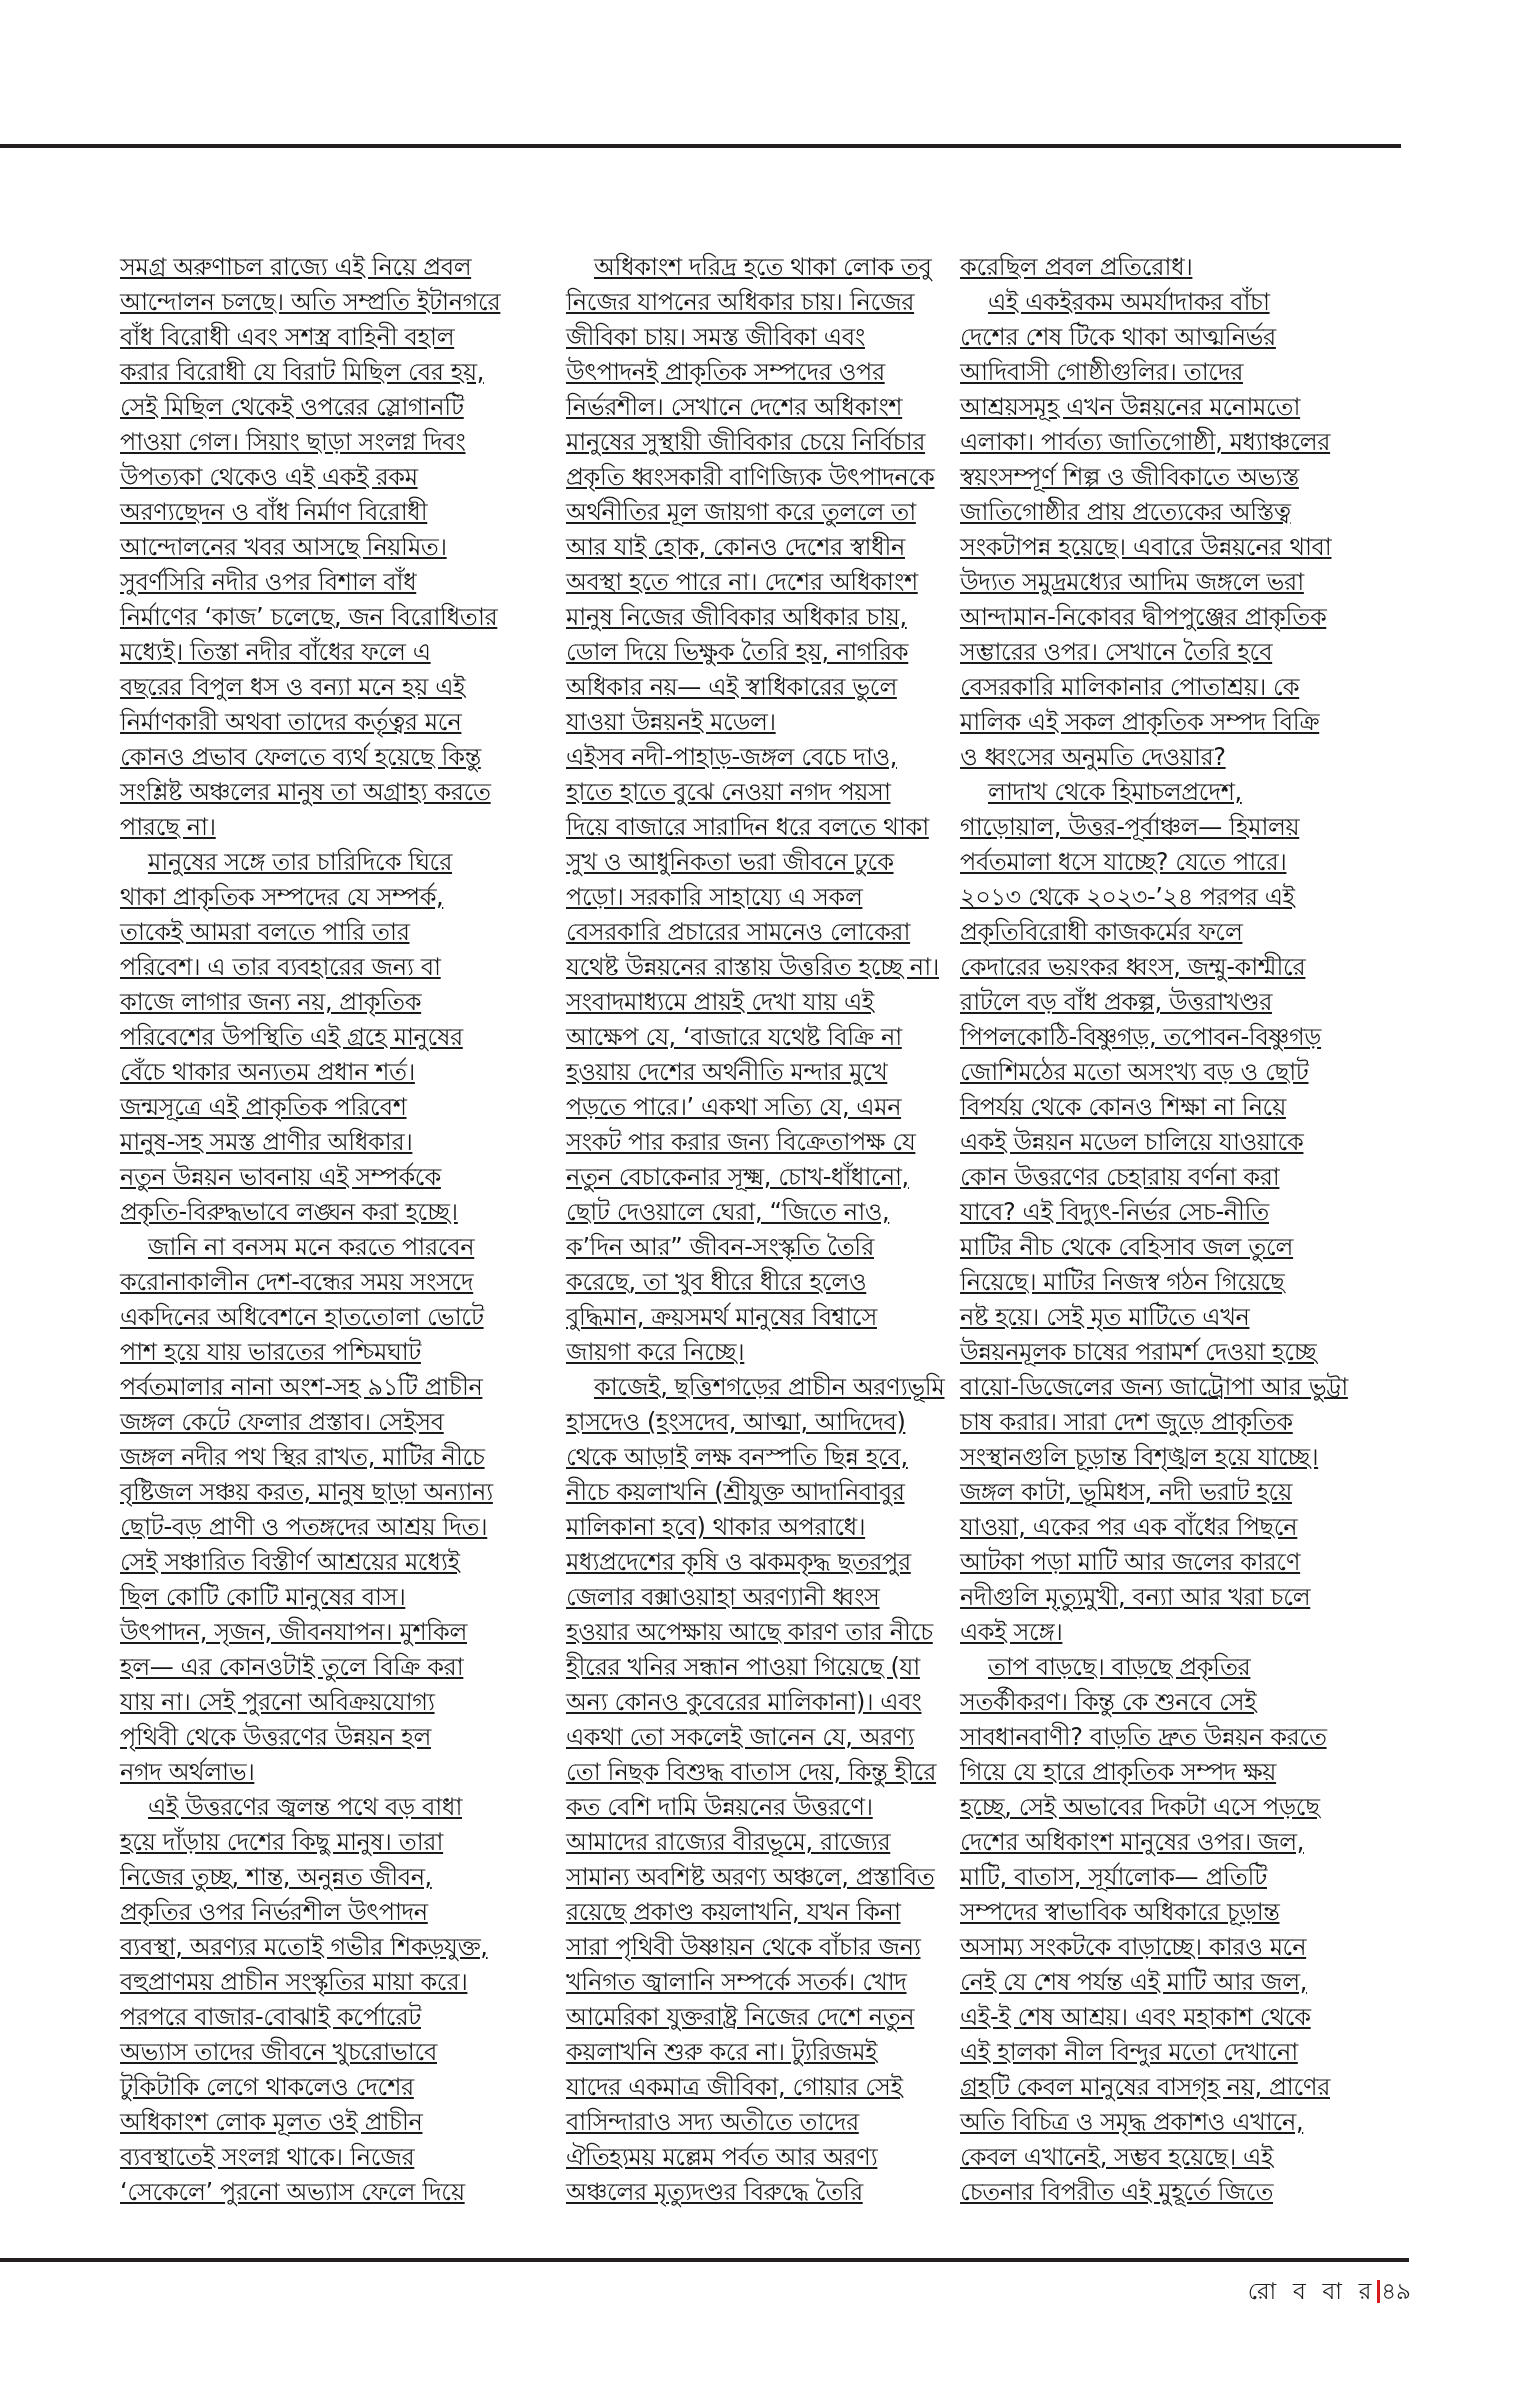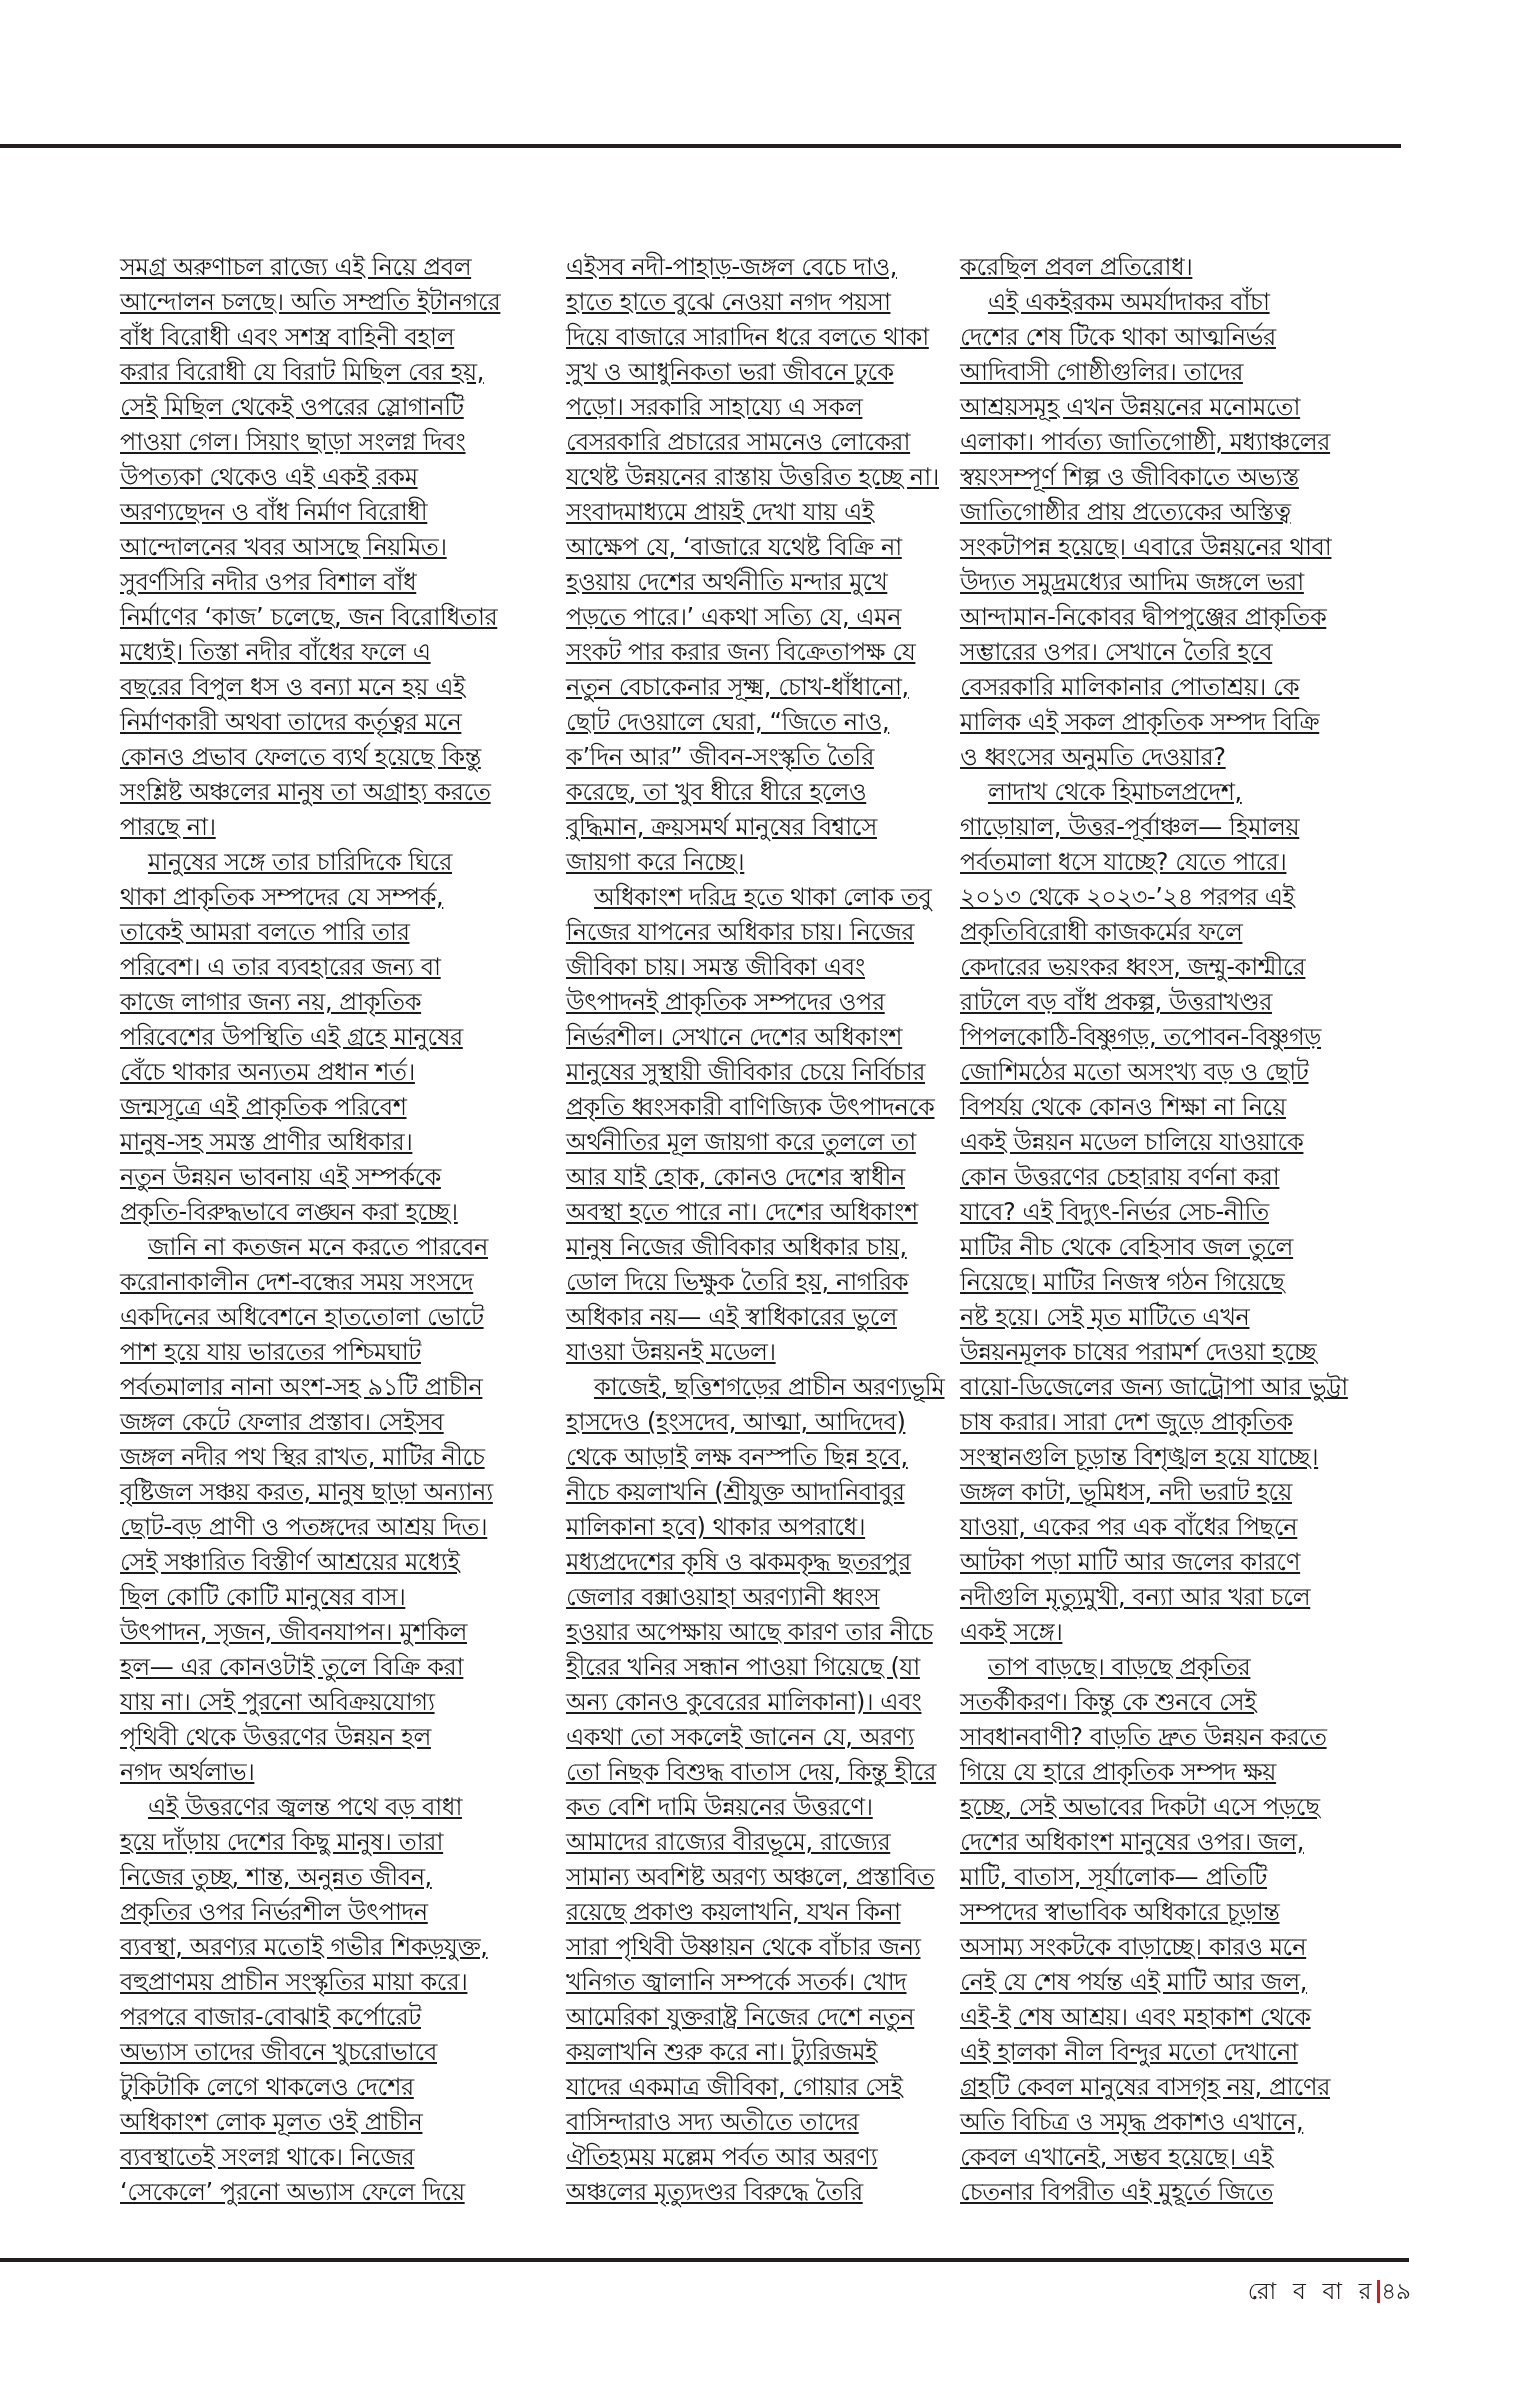--- a/index.html
+++ b/index.html
@@ -53,21 +53,21 @@
       <span class="line">পরিবেশ। এ তার ব্যবহারের জন্য বা</span>
       <span class="line">কাজে লাগার জন্য নয়, প্রাকৃতিক</span>
       <span class="line">পরিবেশের উপস্থিতি এই গ্রহে মানুষের</span>
       <span class="line">বেঁচে থাকার অন্যতম প্রধান শর্ত।</span>
       <span class="line">জন্মসূত্রে এই প্রাকৃতিক পরিবেশ</span>
       <span class="line">মানুষ-সহ সমস্ত প্রাণীর অধিকার।</span>
       <span class="line">নতুন উন্নয়ন ভাবনায় এই সম্পর্ককে</span>
       <span class="line">প্রকৃতি-বিরুদ্ধভাবে লঙ্ঘন করা হচ্ছে।</span>
     </p>
     <p class="para indent">
-      <span class="line">জানি না কতজন মনে করতে পারবেন</span>
+      <span class="line">জানি না বনসম মনে করতে পারবেন</span>
       <span class="line">করোনাকালীন দেশ-বন্ধের সময় সংসদে</span>
       <span class="line">একদিনের অধিবেশনে হাততোলা ভোটে</span>
       <span class="line">পাশ হয়ে যায় ভারতের পশ্চিমঘাট</span>
       <span class="line">পর্বতমালার নানা অংশ-সহ ৯১টি প্রাচীন</span>
       <span class="line">জঙ্গল কেটে ফেলার প্রস্তাব। সেইসব</span>
       <span class="line">জঙ্গল নদীর পথ স্থির রাখত, মাটির নীচে</span>
       <span class="line">বৃষ্টিজল সঞ্চয় করত, মানুষ ছাড়া অন্যান্য</span>
       <span class="line">ছোট-বড় প্রাণী ও পতঙ্গদের আশ্রয় দিত।</span>
       <span class="line">সেই সঞ্চারিত বিস্তীর্ণ আশ্রয়ের মধ্যেই</span>
       <span class="line">ছিল কোটি কোটি মানুষের বাস।</span>
@@ -86,55 +86,55 @@
       <span class="line">বহুপ্রাণময় প্রাচীন সংস্কৃতির মায়া করে।</span>
       <span class="line">পরপরে বাজার-বোঝাই কর্পোরেট</span>
       <span class="line">অভ্যাস তাদের জীবনে খুচরোভাবে</span>
       <span class="line">টুকিটাকি লেগে থাকলেও দেশের</span>
       <span class="line">অধিকাংশ লোক মূলত ওই প্রাচীন</span>
       <span class="line">ব্যবস্থাতেই সংলগ্ন থাকে। নিজের</span>
       <span class="line">‘সেকেলে’ পুরনো অভ্যাস ফেলে দিয়ে</span>
     </p>
   </div>
 <div class="col c2">
+    <p class="para indent">
+      <span class="line">অধিকাংশ দরিদ্র হতে থাকা লোক তবু</span>
+      <span class="line">নিজের যাপনের অধিকার চায়। নিজের</span>
+      <span class="line">জীবিকা চায়। সমস্ত জীবিকা এবং</span>
+      <span class="line">উৎপাদনই প্রাকৃতিক সম্পদের ওপর</span>
+      <span class="line">নির্ভরশীল। সেখানে দেশের অধিকাংশ</span>
+      <span class="line">মানুষের সুস্থায়ী জীবিকার চেয়ে নির্বিচার</span>
+      <span class="line">প্রকৃতি ধ্বংসকারী বাণিজ্যিক উৎপাদনকে</span>
+      <span class="line">অর্থনীতির মূল জায়গা করে তুললে তা</span>
+      <span class="line">আর যাই হোক, কোনও দেশের স্বাধীন</span>
+      <span class="line">অবস্থা হতে পারে না। দেশের অধিকাংশ</span>
+      <span class="line">মানুষ নিজের জীবিকার অধিকার চায়,</span>
+      <span class="line">ডোল দিয়ে ভিক্ষুক তৈরি হয়, নাগরিক</span>
+      <span class="line">অধিকার নয়— এই স্বাধিকারের ভুলে</span>
+      <span class="line">যাওয়া উন্নয়নই মডেল।</span>
+    </p>
     <p class="para">
       <span class="line">এইসব নদী-পাহাড়-জঙ্গল বেচে দাও,</span>
       <span class="line">হাতে হাতে বুঝে নেওয়া নগদ পয়সা</span>
       <span class="line">দিয়ে বাজারে সারাদিন ধরে বলতে থাকা</span>
       <span class="line">সুখ ও আধুনিকতা ভরা জীবনে ঢুকে</span>
       <span class="line">পড়ো। সরকারি সাহায্যে এ সকল</span>
       <span class="line">বেসরকারি প্রচারের সামনেও লোকেরা</span>
       <span class="line">যথেষ্ট উন্নয়নের রাস্তায় উত্তরিত হচ্ছে না।</span>
       <span class="line">সংবাদমাধ্যমে প্রায়ই দেখা যায় এই</span>
       <span class="line">আক্ষেপ যে, ‘বাজারে যথেষ্ট বিক্রি না</span>
       <span class="line">হওয়ায় দেশের অর্থনীতি মন্দার মুখে</span>
       <span class="line">পড়তে পারে।’ একথা সত্যি যে, এমন</span>
       <span class="line">সংকট পার করার জন্য বিক্রেতাপক্ষ যে</span>
       <span class="line">নতুন বেচাকেনার সূক্ষ্ম, চোখ-ধাঁধানো,</span>
       <span class="line">ছোট দেওয়ালে ঘেরা, “জিতে নাও,</span>
       <span class="line">ক’দিন আর” জীবন-সংস্কৃতি তৈরি</span>
       <span class="line">করেছে, তা খুব ধীরে ধীরে হলেও</span>
       <span class="line">বুদ্ধিমান, ক্রয়সমর্থ মানুষের বিশ্বাসে</span>
       <span class="line">জায়গা করে নিচ্ছে।</span>
-    </p>
-    <p class="para indent">
-      <span class="line">অধিকাংশ দরিদ্র হতে থাকা লোক তবু</span>
-      <span class="line">নিজের যাপনের অধিকার চায়। নিজের</span>
-      <span class="line">জীবিকা চায়। সমস্ত জীবিকা এবং</span>
-      <span class="line">উৎপাদনই প্রাকৃতিক সম্পদের ওপর</span>
-      <span class="line">নির্ভরশীল। সেখানে দেশের অধিকাংশ</span>
-      <span class="line">মানুষের সুস্থায়ী জীবিকার চেয়ে নির্বিচার</span>
-      <span class="line">প্রকৃতি ধ্বংসকারী বাণিজ্যিক উৎপাদনকে</span>
-      <span class="line">অর্থনীতির মূল জায়গা করে তুললে তা</span>
-      <span class="line">আর যাই হোক, কোনও দেশের স্বাধীন</span>
-      <span class="line">অবস্থা হতে পারে না। দেশের অধিকাংশ</span>
-      <span class="line">মানুষ নিজের জীবিকার অধিকার চায়,</span>
-      <span class="line">ডোল দিয়ে ভিক্ষুক তৈরি হয়, নাগরিক</span>
-      <span class="line">অধিকার নয়— এই স্বাধিকারের ভুলে</span>
-      <span class="line">যাওয়া উন্নয়নই মডেল।</span>
     </p>
     <p class="para indent">
       <span class="line">কাজেই, ছত্তিশগড়ের প্রাচীন অরণ্যভূমি</span>
       <span class="line">হাসদেও (হংসদেব, আত্মা, আদিদেব)</span>
       <span class="line">থেকে আড়াই লক্ষ বনস্পতি ছিন্ন হবে,</span>
       <span class="line">নীচে কয়লাখনি (শ্রীযুক্ত আদানিবাবুর</span>
       <span class="line">মালিকানা হবে) থাকার অপরাধে।</span>
       <span class="line">মধ্যপ্রদেশের কৃষি ও ঝকমকৃদ্ধ ছতরপুর</span>
       <span class="line">জেলার বক্সাওয়াহা অরণ্যানী ধ্বংস</span>
       <span class="line">হওয়ার অপেক্ষায় আছে কারণ তার নীচে</span>

